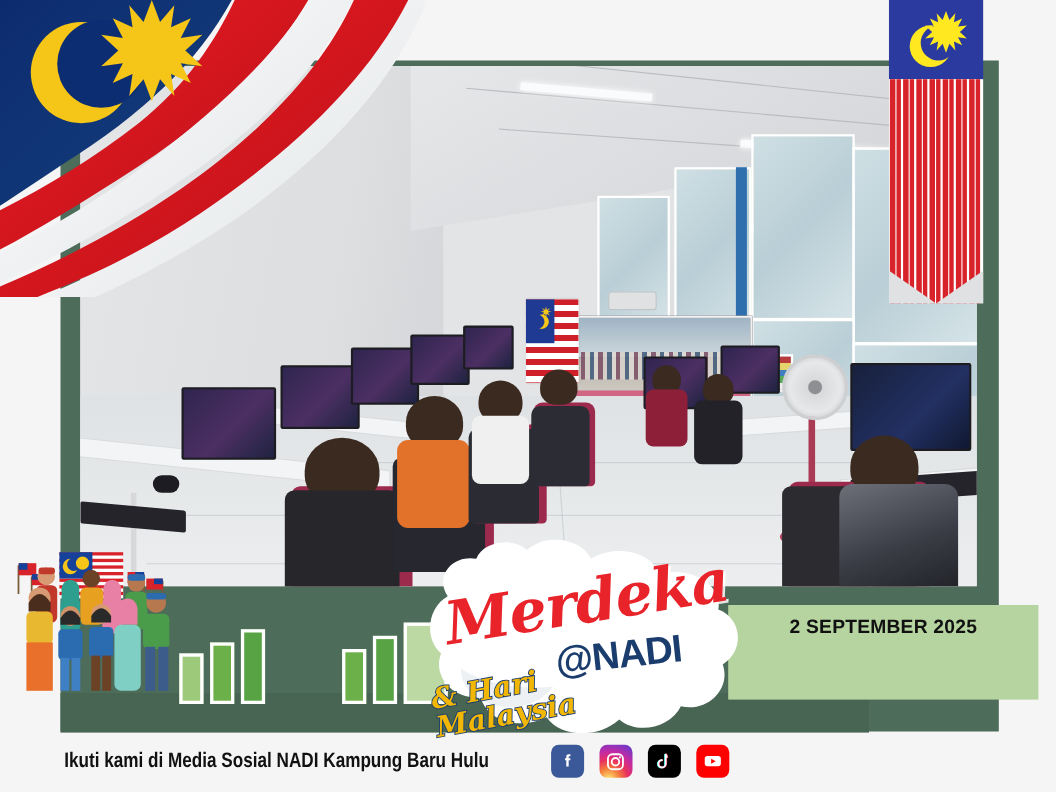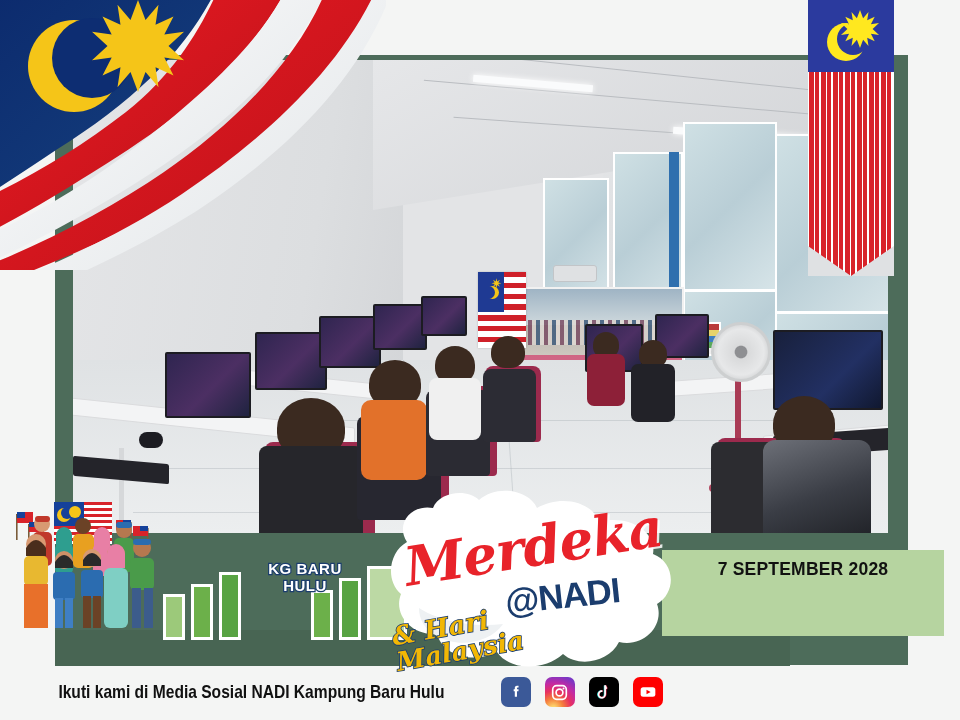--- a/index.html
+++ b/index.html
@@ -381,21 +381,20 @@
 
 
   <div class="nadi-block">
     <div class="bar" style="left:0px;width:22px;height:46px;background:#9cc97a;"></div>
     <div class="bar" style="left:28px;width:22px;height:56px;background:#6cb04a;"></div>
     <div class="bar" style="left:56px;width:22px;height:68px;background:#58a343;"></div>
     <div class="bar" style="left:148px;width:22px;height:50px;background:#6cb04a;"></div>
     <div class="bar" style="left:176px;width:22px;height:62px;background:#58a343;"></div>
     <div class="bar" style="left:204px;width:40px;height:74px;background:#bcd9a4;"></div>
     <div class="nadi-text">
-      <div class="nadi-sub">KG BARU HULU</div>
     </div>
   </div>
 
   <div class="merdeka">
     <svg class="merdeka-cloud" viewBox="0 0 300 185" preserveAspectRatio="none">
       <path fill="#ffffff" d="M22,54 C10,36 26,16 48,20 C54,4 82,0 94,12 C112,-4 144,2 152,20 C176,6 208,14 214,34 C244,26 272,44 268,66 C290,74 292,104 272,116 C280,138 258,160 234,154 C224,174 194,180 178,166 C158,184 124,182 112,164 C88,176 58,168 52,146 C26,148 8,126 16,106 C0,92 4,64 22,54 Z"></path>
       <path fill="#eef1f3" d="M34,120 C52,132 86,140 118,136 C104,156 72,160 52,148 C40,142 34,132 34,120 Z"></path>
     </svg>
     <div class="merdeka-word">Merdeka</div>
     <div class="merdeka-nadi">@NADI</div>
@@ -477,21 +476,21 @@
       <circle cx="140" cy="56" r="9" fill="#b5784f"></circle>
         <rect x="131" y="47" width="18" height="6" rx="3" fill="#2b6cb0"></rect>
       <rect x="128" y="66" width="24" height="32" rx="5" fill="#4a9b4a"></rect>
       <rect x="130" y="96" width="9" height="40" fill="#3c5c8c"></rect>
         <rect x="142" y="96" width="9" height="40" fill="#3c5c8c"></rect>
     </g>
   </svg>
 
   <div class="banner-right">
     <div class="inner">
-      <div class="line">7 SEPTEMBER 2028</div>
+      <div class="line">2 SEPTEMBER 2025</div>
     </div>
   </div>
 
   <div class="footer">
     <div class="footer-text">Ikuti kami di Media Sosial NADI Kampung Baru Hulu</div>
 
     <a class="sicon si-fb" href="#">
       <svg width="18" height="18" viewBox="0 0 24 24" aria-hidden="true">
         <path fill="#ffffff" d="M15.4 8.3h-2.1V6.9c0-.6.4-.8.7-.8h1.4V3.6h-2C11.1 3.6 10.4 5.3 10.4 6.4v1.9H8.9v2.6h1.5v7.5h2.9v-7.5h2l.1-2.6z"></path>
       </svg>

